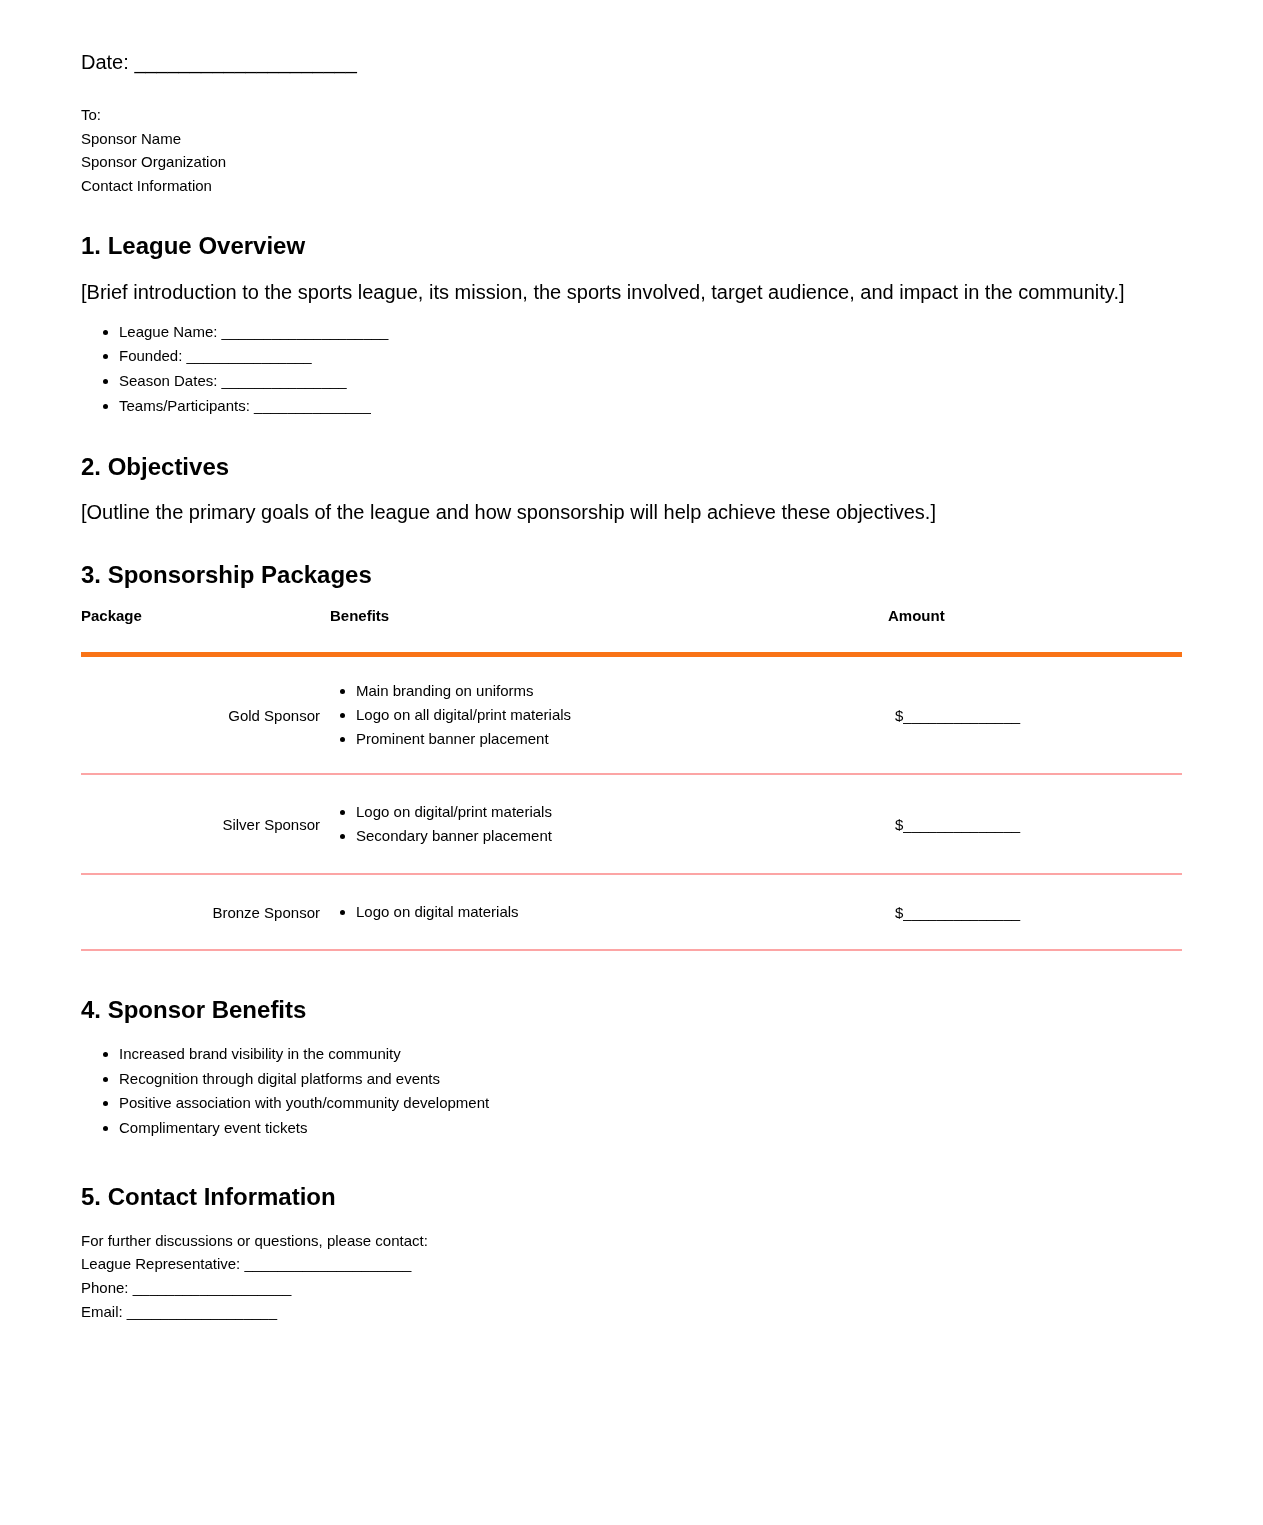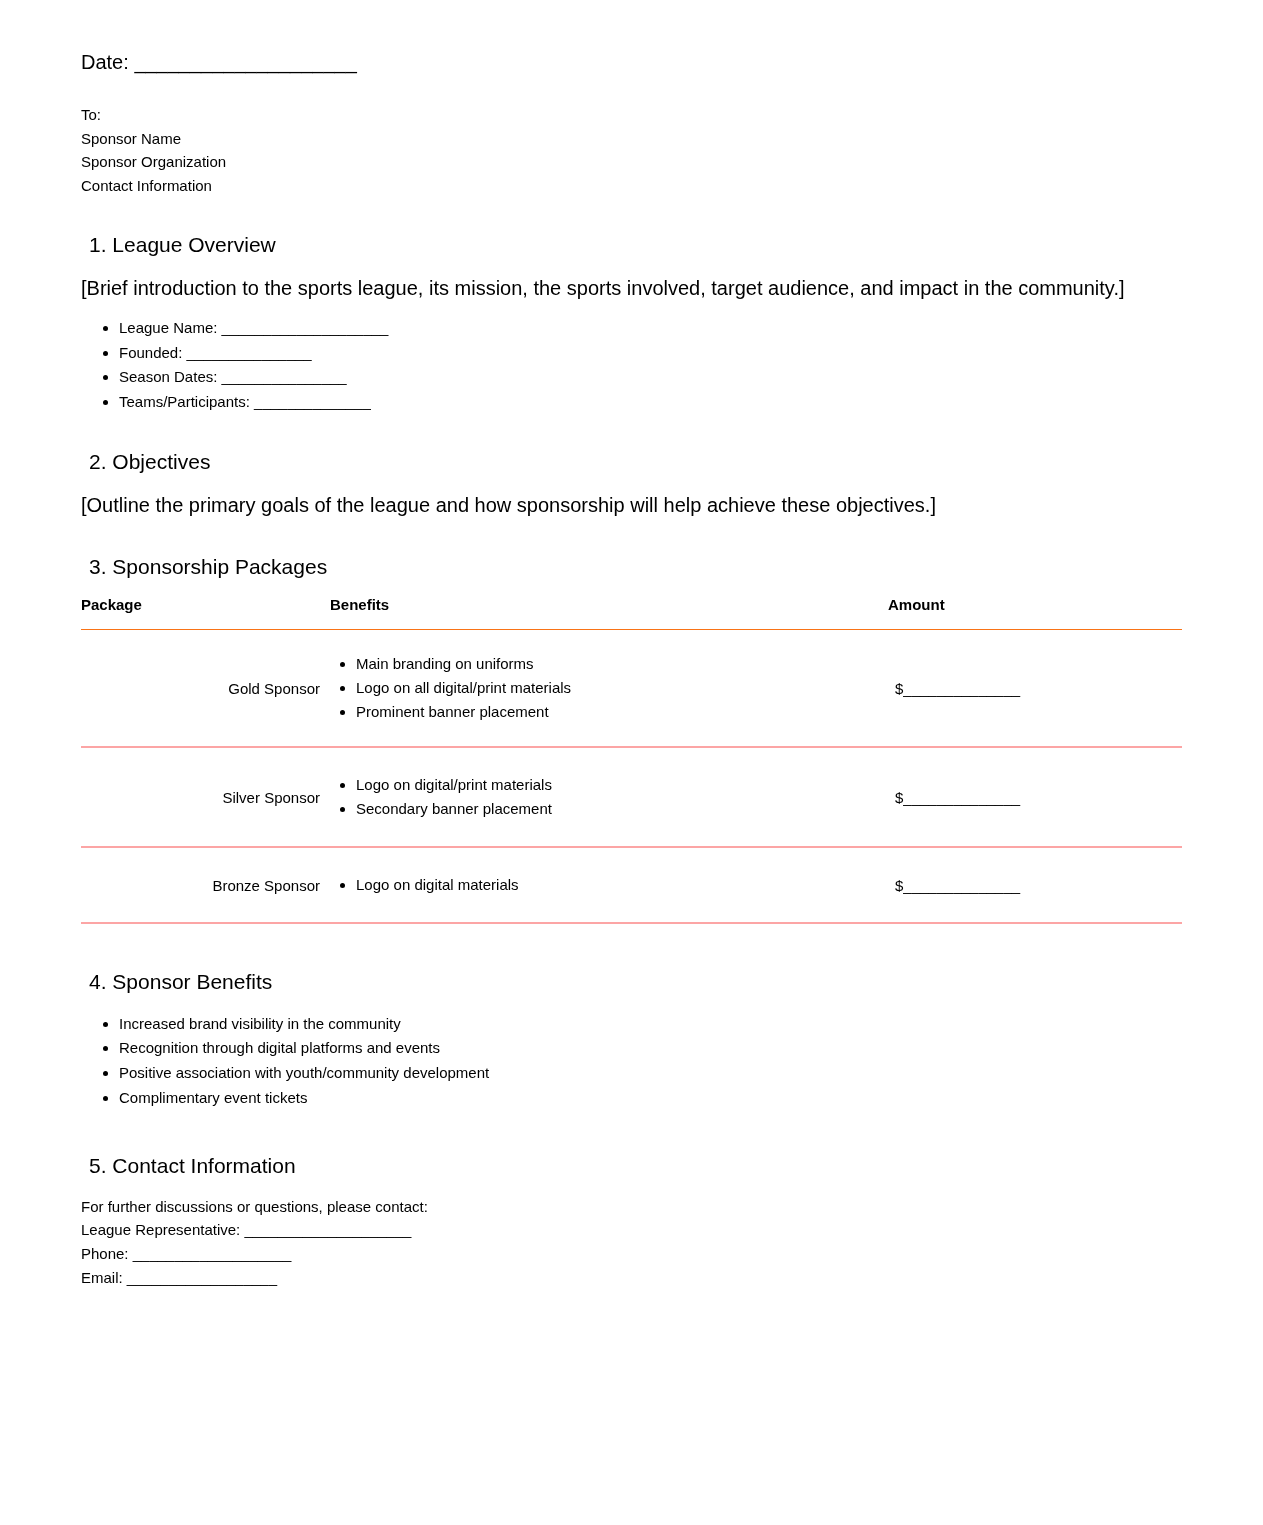--- a/index.html
+++ b/index.html
@@ -25,24 +25,24 @@
 
   h1.doc-title {
     font-size: 32px;
     font-weight: bold;
     line-height: 1.15;
     margin: 0 0 26px 0;
     letter-spacing: -0.2px;
   }
 
   h2.section-heading {
-    font-size: 21px;
-    font-weight: normal;
+    font-size: 24px;
+    font-weight: bold;
     line-height: 1.2;
-    margin: 34px 0 17px 8px;
+    margin: 34px 0 17px 0;
   }
 
   p.body-text {
     font-size: 20px;
     line-height: 1.45;
     margin: 0 0 13px 0;
   }
 
   .block-lines {
     font-size: 15px;
@@ -79,23 +79,23 @@
     table-layout: fixed;
   }
   table.packages col.c-pkg    { width: 249px; }
   table.packages col.c-ben    { width: 558px; }
   table.packages col.c-amt    { width: 294px; }
 
   table.packages th {
     font-size: 15px;
     font-weight: bold;
     text-align: left;
-    padding: 0 0 16px 0;
+    padding: 0 0 28px 0;
     vertical-align: bottom;
-    border-bottom: 1px solid #f97316;
+    border-bottom: 5px solid #f97316;
   }
   table.packages td {
     font-size: 15px;
     text-align: left;
     vertical-align: middle;
     padding: 16px 0 16px 0;
     border-bottom: 2px solid #fca5a5;
   }
   table.packages td.pkg-name { padding-right: 10px; text-align: right; }
   table.packages td.benefits { padding-top: 12px; padding-bottom: 12px; }

